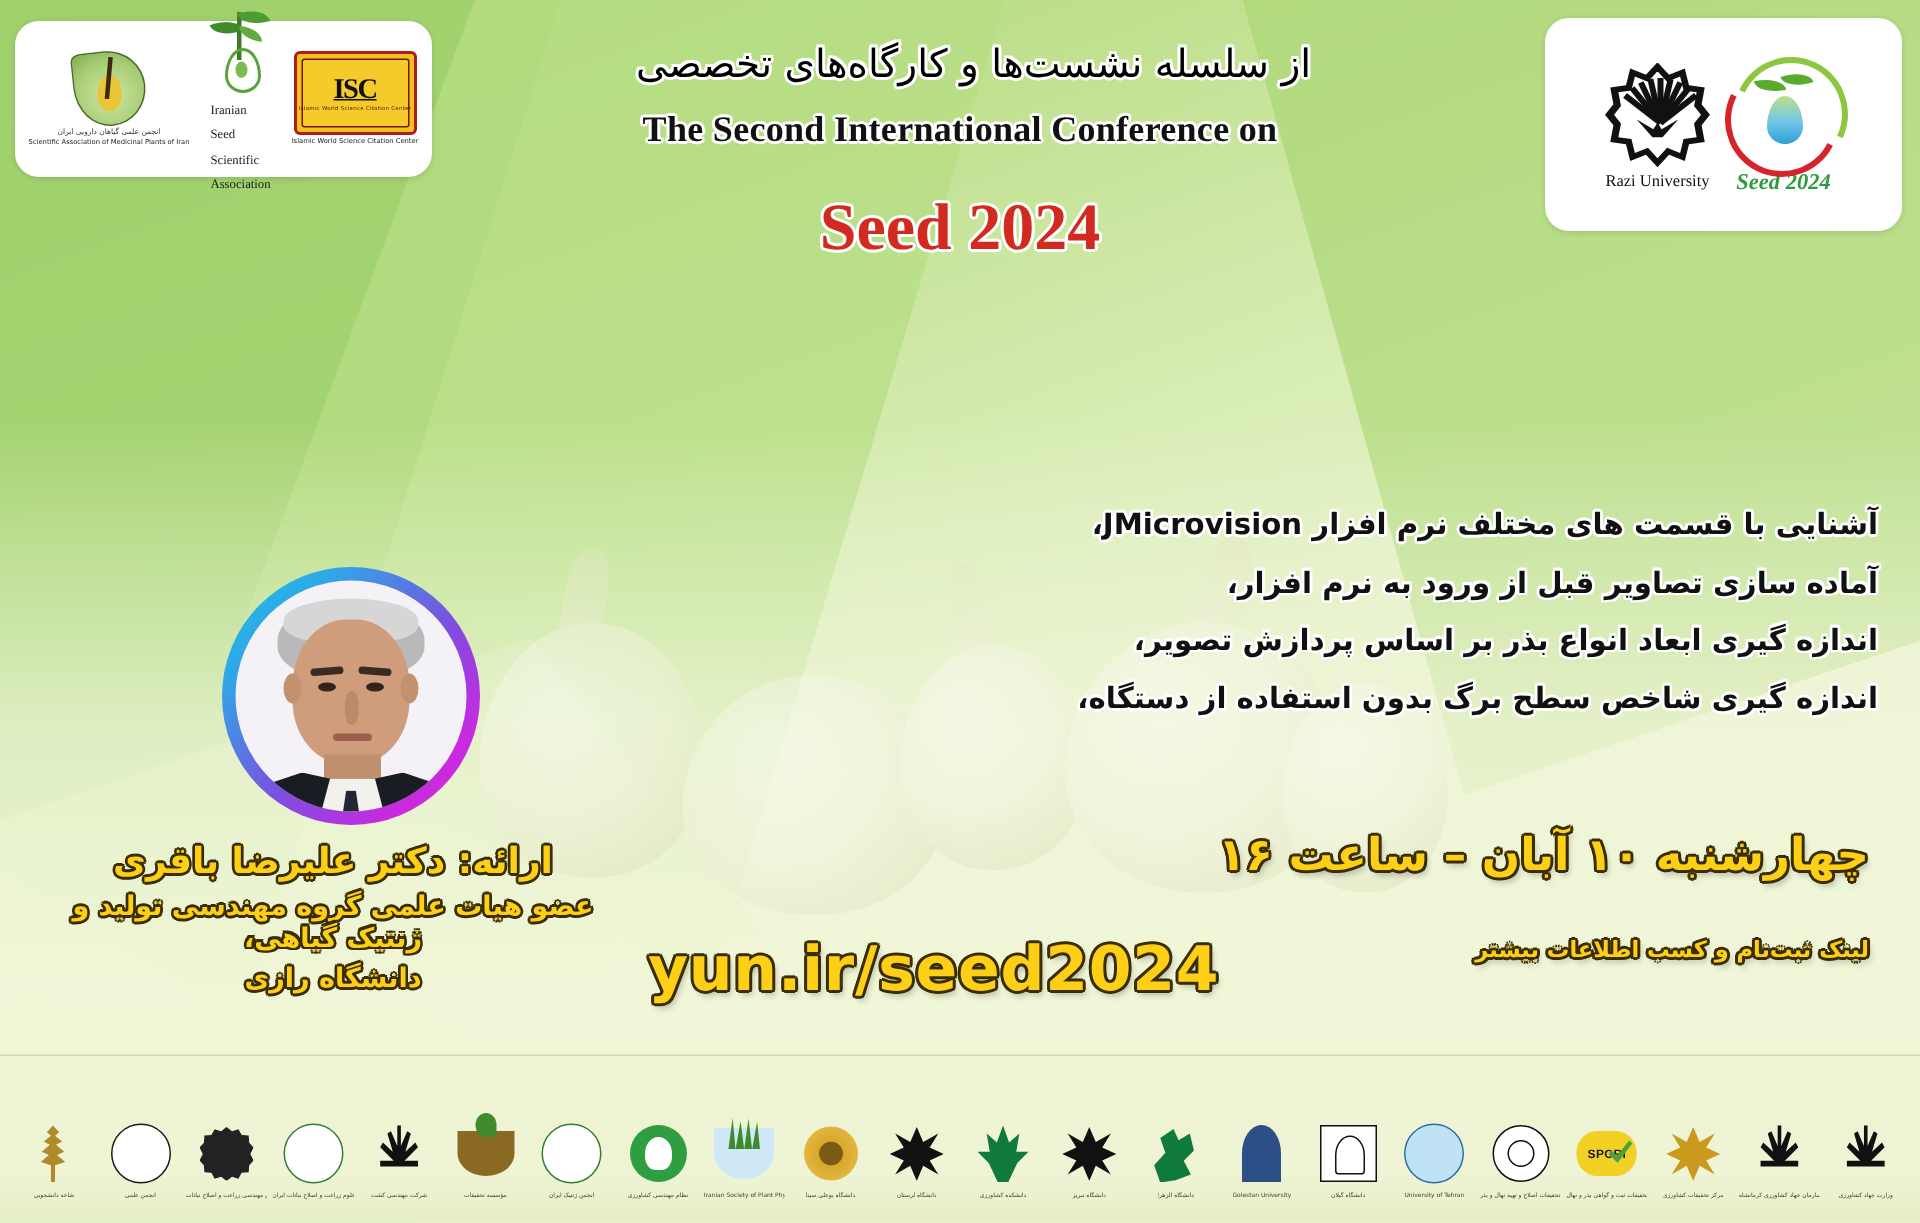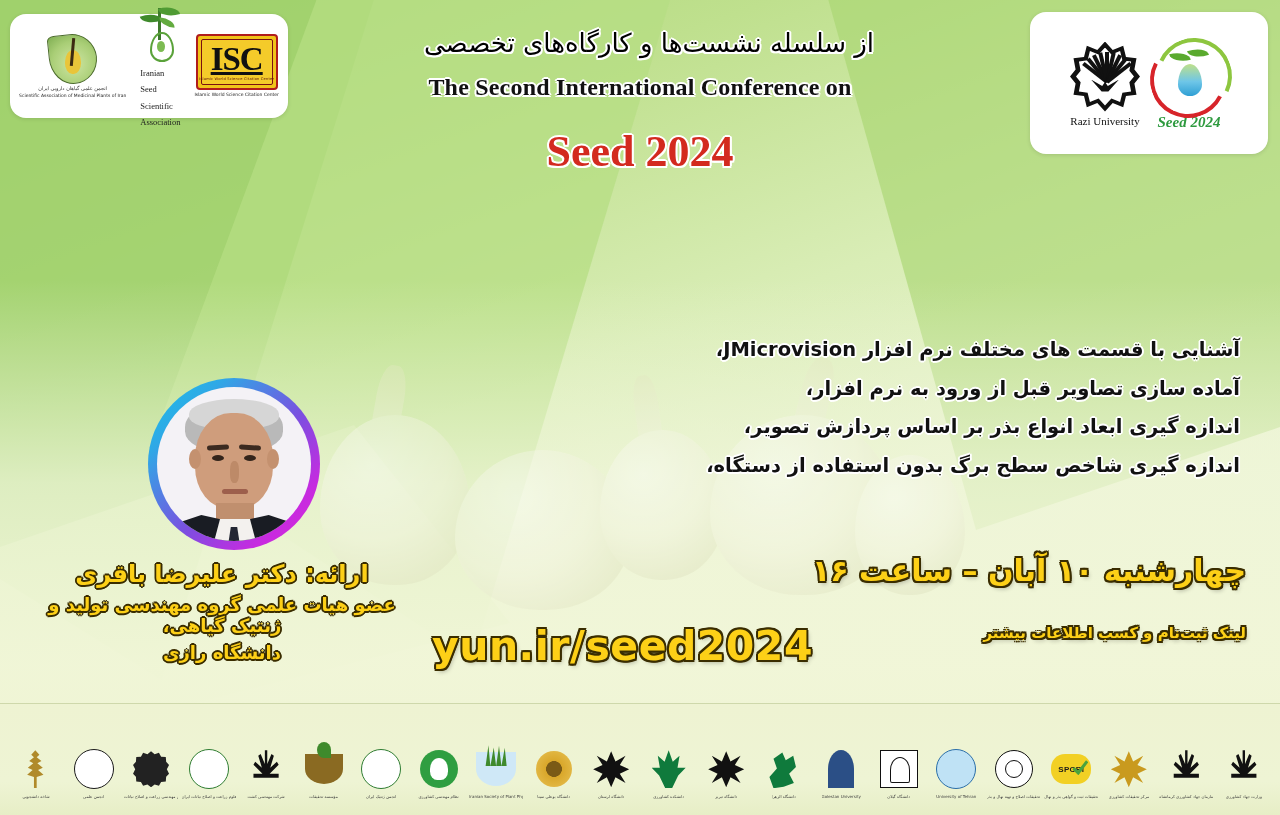--- a/index.html
+++ b/index.html
@@ -89,21 +89,21 @@
   .sprout .lf2{left:-2px;top:11px;transform:rotate(160deg);background:#3f8a2c;}
   .sprout .lf3{left:16px;top:16px;transform:rotate(6deg);background:#63ab3f;width:16px;height:9px;}
   .sprout .drop{position:absolute;left:7px;top:30px;width:20px;height:26px;
       border:2.4px solid #5aa23a;border-radius:50% 50% 50% 50%/62% 62% 38% 38%;}
   .sprout .drop:after{content:"";position:absolute;left:5px;top:7px;width:8px;height:11px;background:#7cbb52;border-radius:50%;}
   .issa-words{display:flex;flex-direction:column;align-items:flex-start;font-family:"Liberation Serif",serif;font-size:8.5px;color:#1b1b1b;line-height:1.9;}
 
   .isc-box{width:78px;height:52px;background:#f0c419;border:2px solid #b01c1c;border-radius:4px;
       display:flex;flex-direction:column;align-items:center;justify-content:center;position:relative;}
   .isc-box .inner-box{position:absolute;inset:3px;border:1.5px solid #7a1010;border-radius:2px;background:#f4cb2a;}
-  .isc-box .isc-t{position:relative;font-family:"Liberation Serif",serif;font-weight:bold;font-size:33px;color:#111;letter-spacing:-1px;line-height:1;text-decoration:underline;}
+  .isc-box .isc-t{position:relative;font-family:"Liberation Serif",serif;font-weight:bold;font-size:19px;color:#111;letter-spacing:-1px;line-height:1;text-decoration:underline;}
   .isc-box .isc-s{position:relative;font-size:3.6px;color:#5b1010;letter-spacing:.2px;margin-top:1px;white-space:nowrap;}
 
   
   .crest{width:74px;height:74px;position:relative;display:flex;align-items:center;justify-content:center;}
   .crest .star{position:absolute;width:70px;height:70px;background:#111;
      clip-path:polygon(50% 0%,61% 12%,76% 6%,80% 22%,95% 24%,92% 40%,100% 50%,92% 60%,95% 76%,80% 78%,76% 94%,61% 88%,50% 100%,39% 88%,24% 94%,20% 78%,5% 76%,8% 60%,0% 50%,8% 40%,5% 24%,20% 22%,24% 6%,39% 12%);}
   .crest .star2{position:absolute;width:58px;height:58px;background:#fff;
      clip-path:polygon(50% 0%,61% 12%,76% 6%,80% 22%,95% 24%,92% 40%,100% 50%,92% 60%,95% 76%,80% 78%,76% 94%,61% 88%,50% 100%,39% 88%,24% 94%,20% 78%,5% 76%,8% 60%,0% 50%,8% 40%,5% 24%,20% 22%,24% 6%,39% 12%);}
   .crest .fan{position:absolute;top:12px;width:0;height:0;}
   .crest .ray{position:absolute;left:0;top:0;width:4px;height:30px;background:#111;transform-origin:50% 100%;}
@@ -150,21 +150,21 @@
     text-shadow:-2px -2px 0 #fff,2px -2px 0 #fff,-2px 2px 0 #fff,2px 2px 0 #fff,0 -2.5px 0 #fff,0 2.5px 0 #fff,-2.5px 0 0 #fff,2.5px 0 0 #fff;
   }
   #main-title .ltr{direction:ltr;unicode-bidi:embed;}
 
   
   #bullets{
     position:absolute;right:28px;top:334px;width:660px;
     text-align:right;font-size:19.5px;font-weight:bold;color:#111;line-height:1.62;
   }
   #bullets li{
-    list-style:none;margin:0 12px 7px 0;
+    list-style:none;margin:0 0 7px 0;
     text-shadow:-1.4px -1.4px 0 #fff,1.4px -1.4px 0 #fff,-1.4px 1.4px 0 #fff,1.4px 1.4px 0 #fff,0 -1.8px 0 #fff,0 1.8px 0 #fff,-1.8px 0 0 #fff,1.8px 0 0 #fff;
   }
   #bullets ul{margin:0;padding:0;}
 
   
   .yellow-big{
     position:absolute;font-weight:bold;color:#fdd017;
     text-shadow:-1.6px -1.6px 0 #3a2d00,1.6px -1.6px 0 #3a2d00,-1.6px 1.6px 0 #3a2d00,1.6px 1.6px 0 #3a2d00,
                 0 -2px 0 #3a2d00,0 2px 0 #3a2d00,-2px 0 0 #3a2d00,2px 0 0 #3a2d00, 2px 3px 4px rgba(0,0,0,.25);
   }

